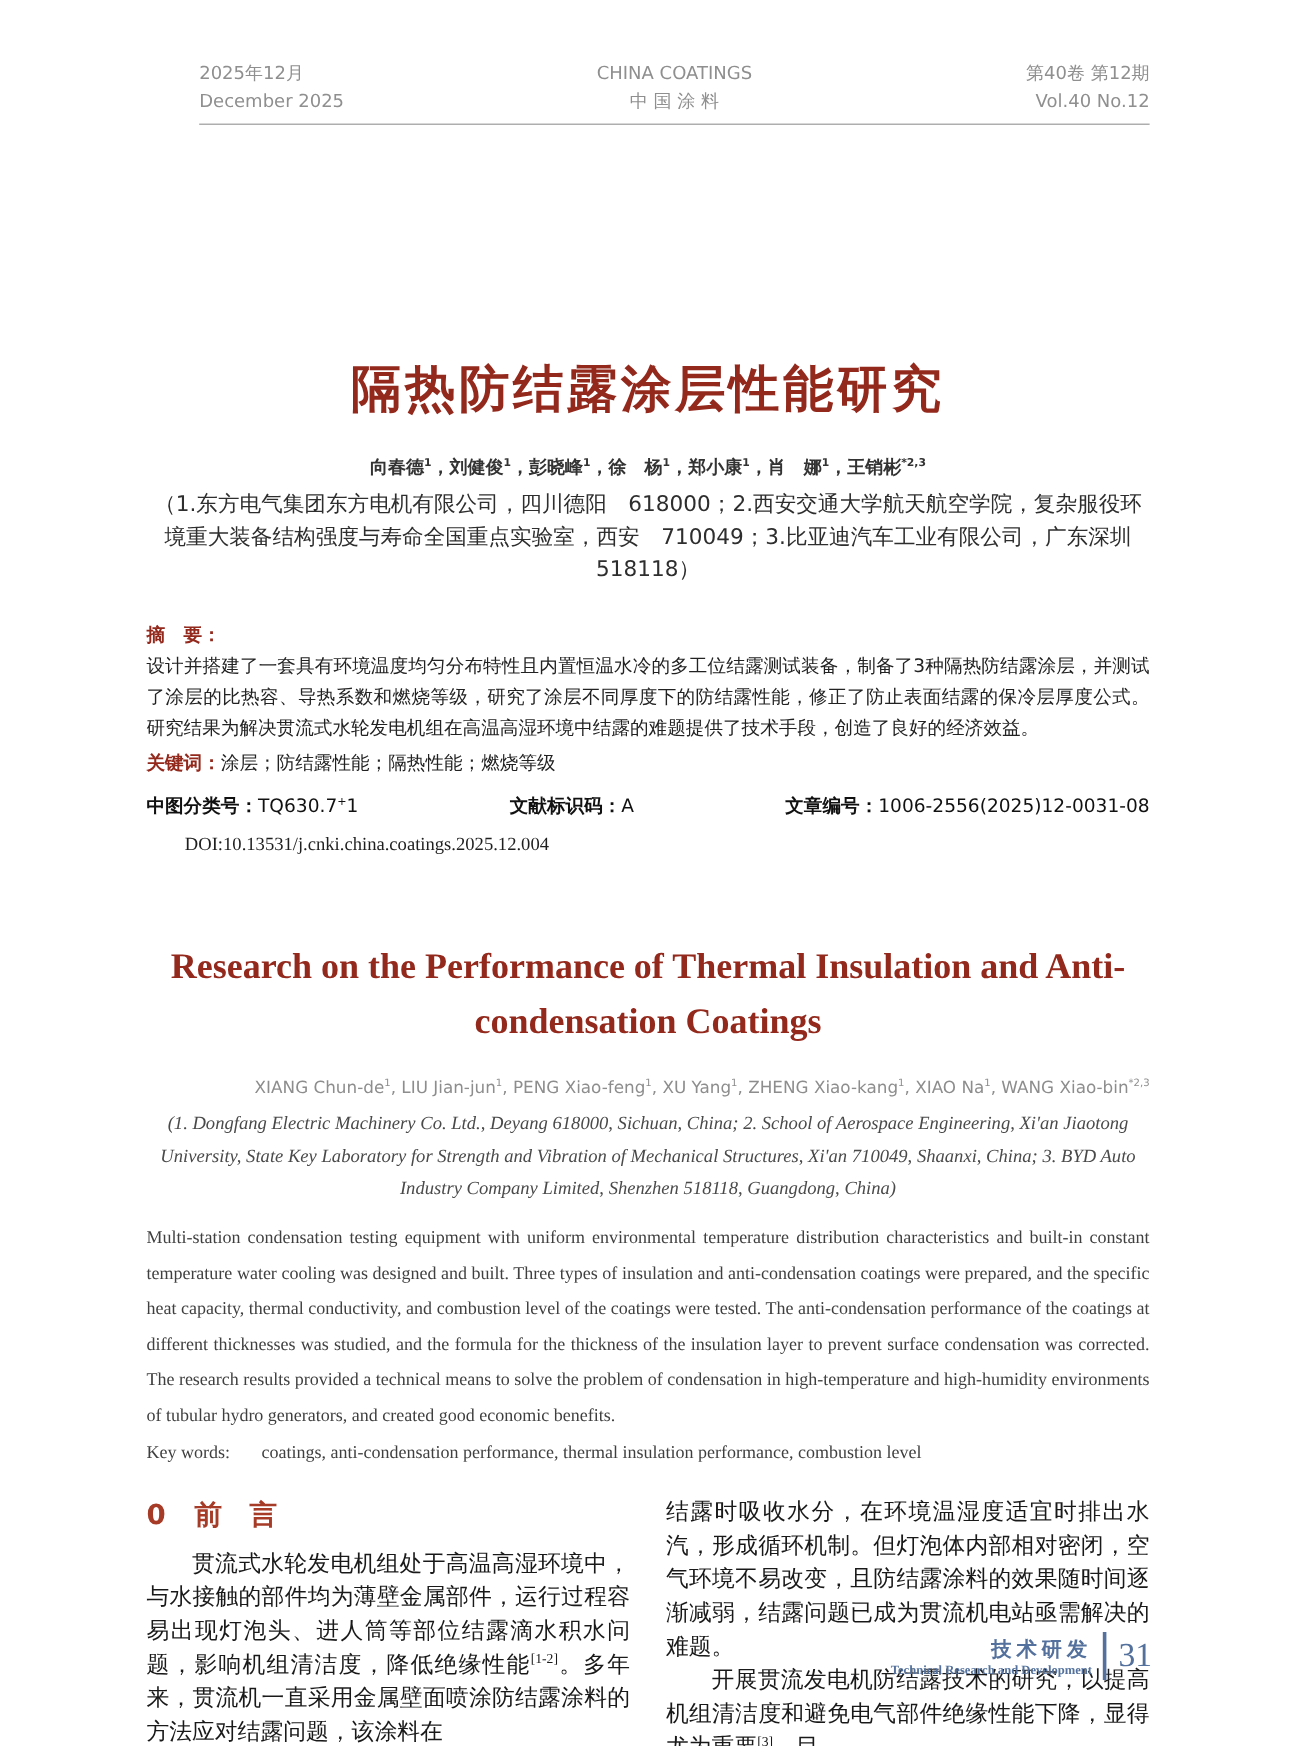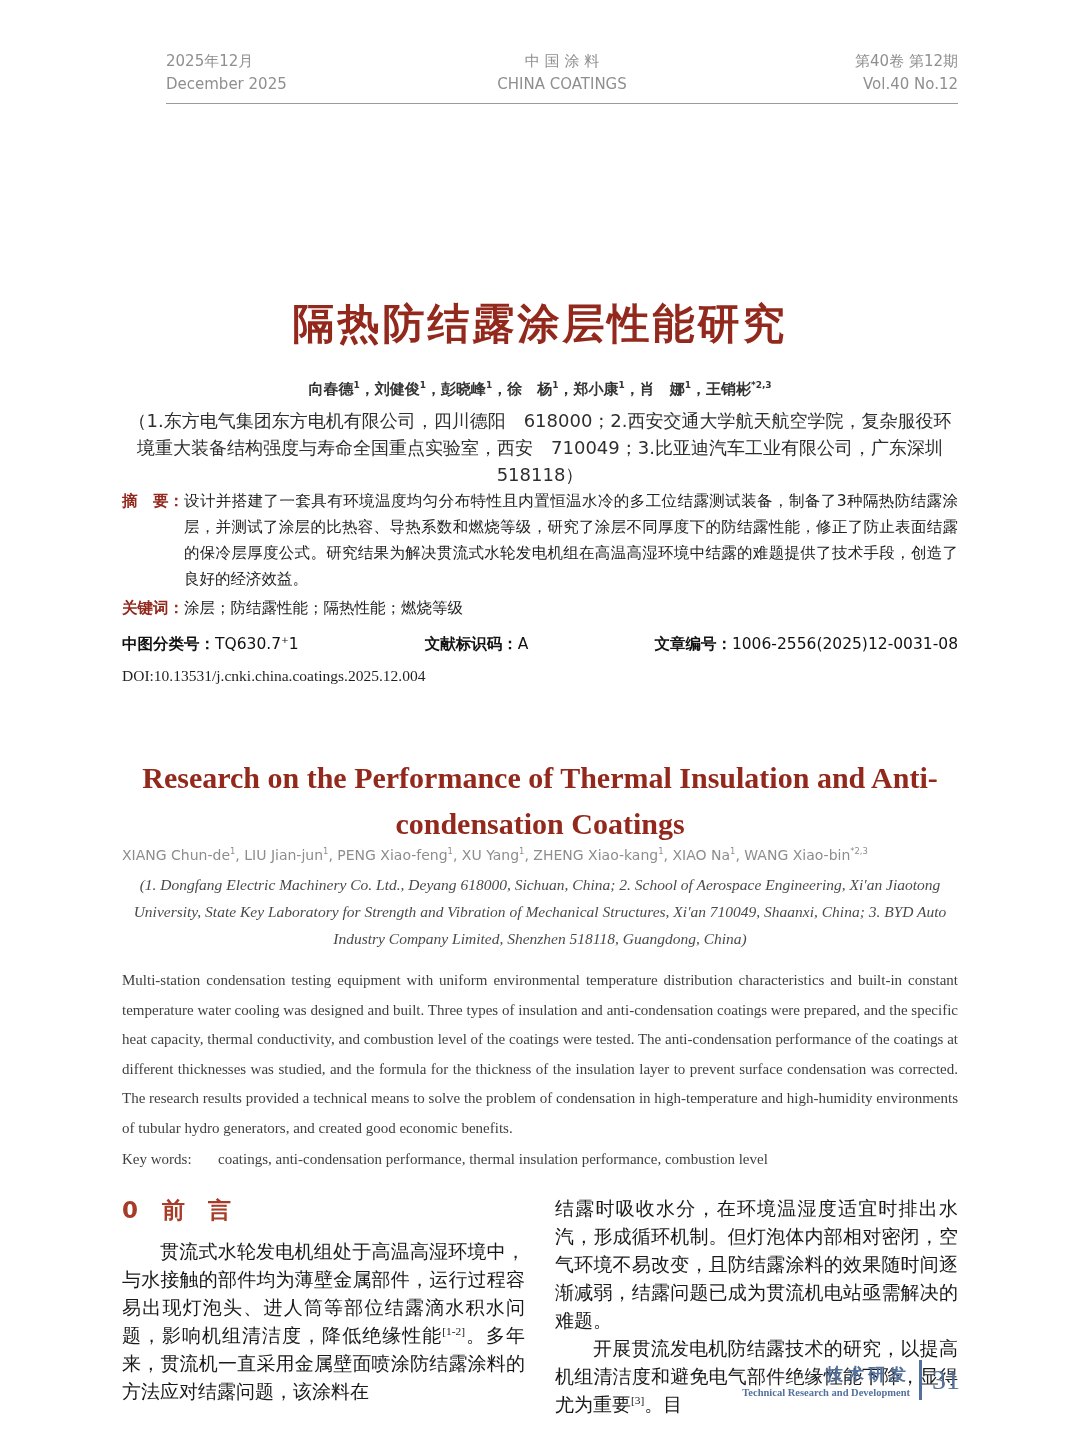--- a/index.html
+++ b/index.html
@@ -34,37 +34,37 @@
   
   .hang { display:flex; }
   .hang .hang-label {
     flex:0 0 auto; white-space:pre; color:var(--accent-red,#93281c);
     font-weight:700; font-size:15.5px; line-height:26px;
   }
   .hang .hang-text {
     flex:1; font-size:15.5px; line-height:26px; text-align:justify;
     color:#222; font-weight:500;
   }
-  .abstract-cn { margin-top:0; }
+  .abstract-cn { margin-top:28px;flex-direction:column; }
   .keywords-cn { margin-top:3px; }
 
   
   .meta-row { display:flex; justify-content:space-between; margin-top:13px; font-size:15.5px; color:#111; }
   .meta-label { font-weight:700; }
   .meta-value { font-weight:500; }
-  .doi { margin-top:12px; font-family:"Liberation Serif","DejaVu Serif",serif; font-size:15.5px; color:#1f1f1f; }
+  .doi { margin-top:12px; font-family:"Liberation Serif","DejaVu Serif",serif; font-size:15.5px; color:#1f1f1f;margin-left:32px; }
 
   
   .title-en {
     width:820px; margin:70px auto 0; text-align:center;
     font-family:"Liberation Serif","DejaVu Serif",serif;
     font-weight:700; font-size:30px; line-height:46px;
     color:var(--accent-red,#93281c);
   }
-  .authors-en { text-align:left; font-size:14px; color:#8d8d8d; }
+  .authors-en { margin-top:24px; text-align:right; font-size:14px; color:#8d8d8d; }
   .affil-en {
     margin-top:8px; text-align:center;
     font-family:"Liberation Serif","DejaVu Serif",serif; font-style:italic;
     font-size:15.5px; line-height:27px; color:#4a4a4a;
   }
   .hang-en { display:flex; }
   .hang-en .hang-label {
     flex:0 0 96px; font-family:"Liberation Serif","DejaVu Serif",serif;
     font-size:15px; line-height:29.5px; color:#3f3f3f;
   }
@@ -103,22 +103,22 @@
 
 <div class="page">
   <div class="content">
 
     <div class="header">
       <div class="header-left">
         <div>2025年12月</div>
         <div>December 2025</div>
       </div>
       <div class="header-center">
+        <div>CHINA COATINGS</div>
         <div>中 国 涂 料</div>
-        <div>CHINA COATINGS</div>
       </div>
       <div class="header-right">
         <div>第40卷 第12期</div>
         <div>Vol.40 No.12</div>
       </div>
     </div>
 
     <h1 class="title-cn" style="margin:192px 0 0 0;">隔热防结露涂层性能研究</h1>
     <div class="authors-cn">向春德<sup>1</sup>，刘健俊<sup>1</sup>，彭晓峰<sup>1</sup>，徐　杨<sup>1</sup>，郑小康<sup>1</sup>，肖　娜<sup>1</sup>，王销彬<sup>*2,3</sup></div>
     <div class="affil-cn">（1.东方电气集团东方电机有限公司，四川德阳　618000；2.西安交通大学航天航空学院，复杂服役环境重大装备结构强度与寿命全国重点实验室，西安　710049；3.比亚迪汽车工业有限公司，广东深圳　518118）</div>

